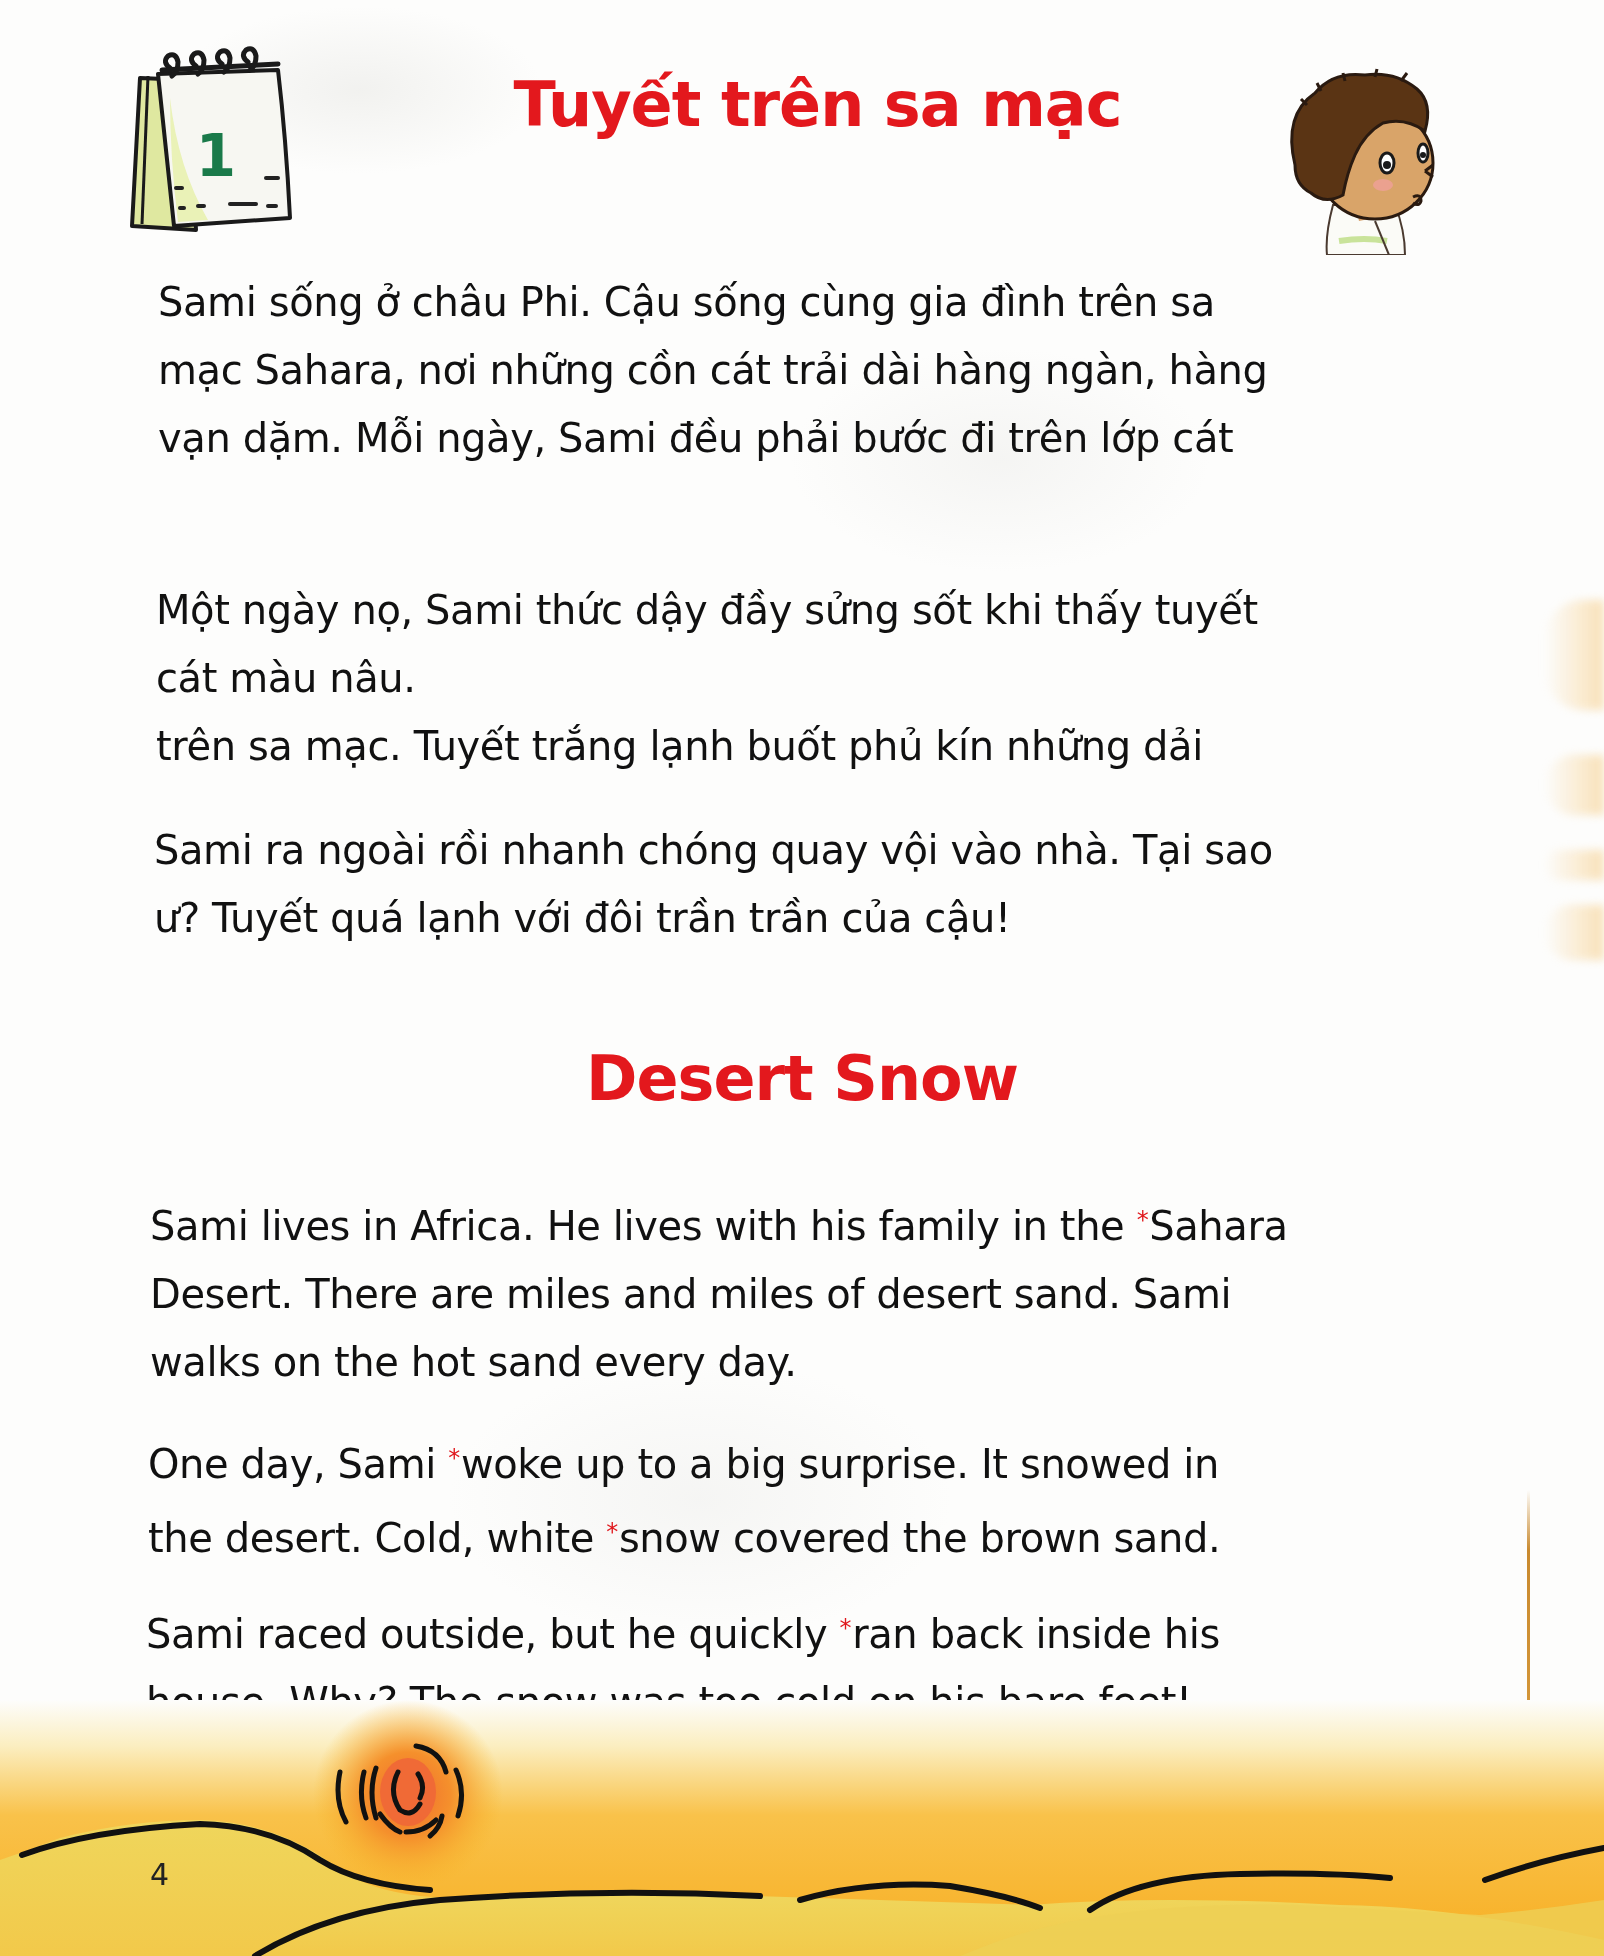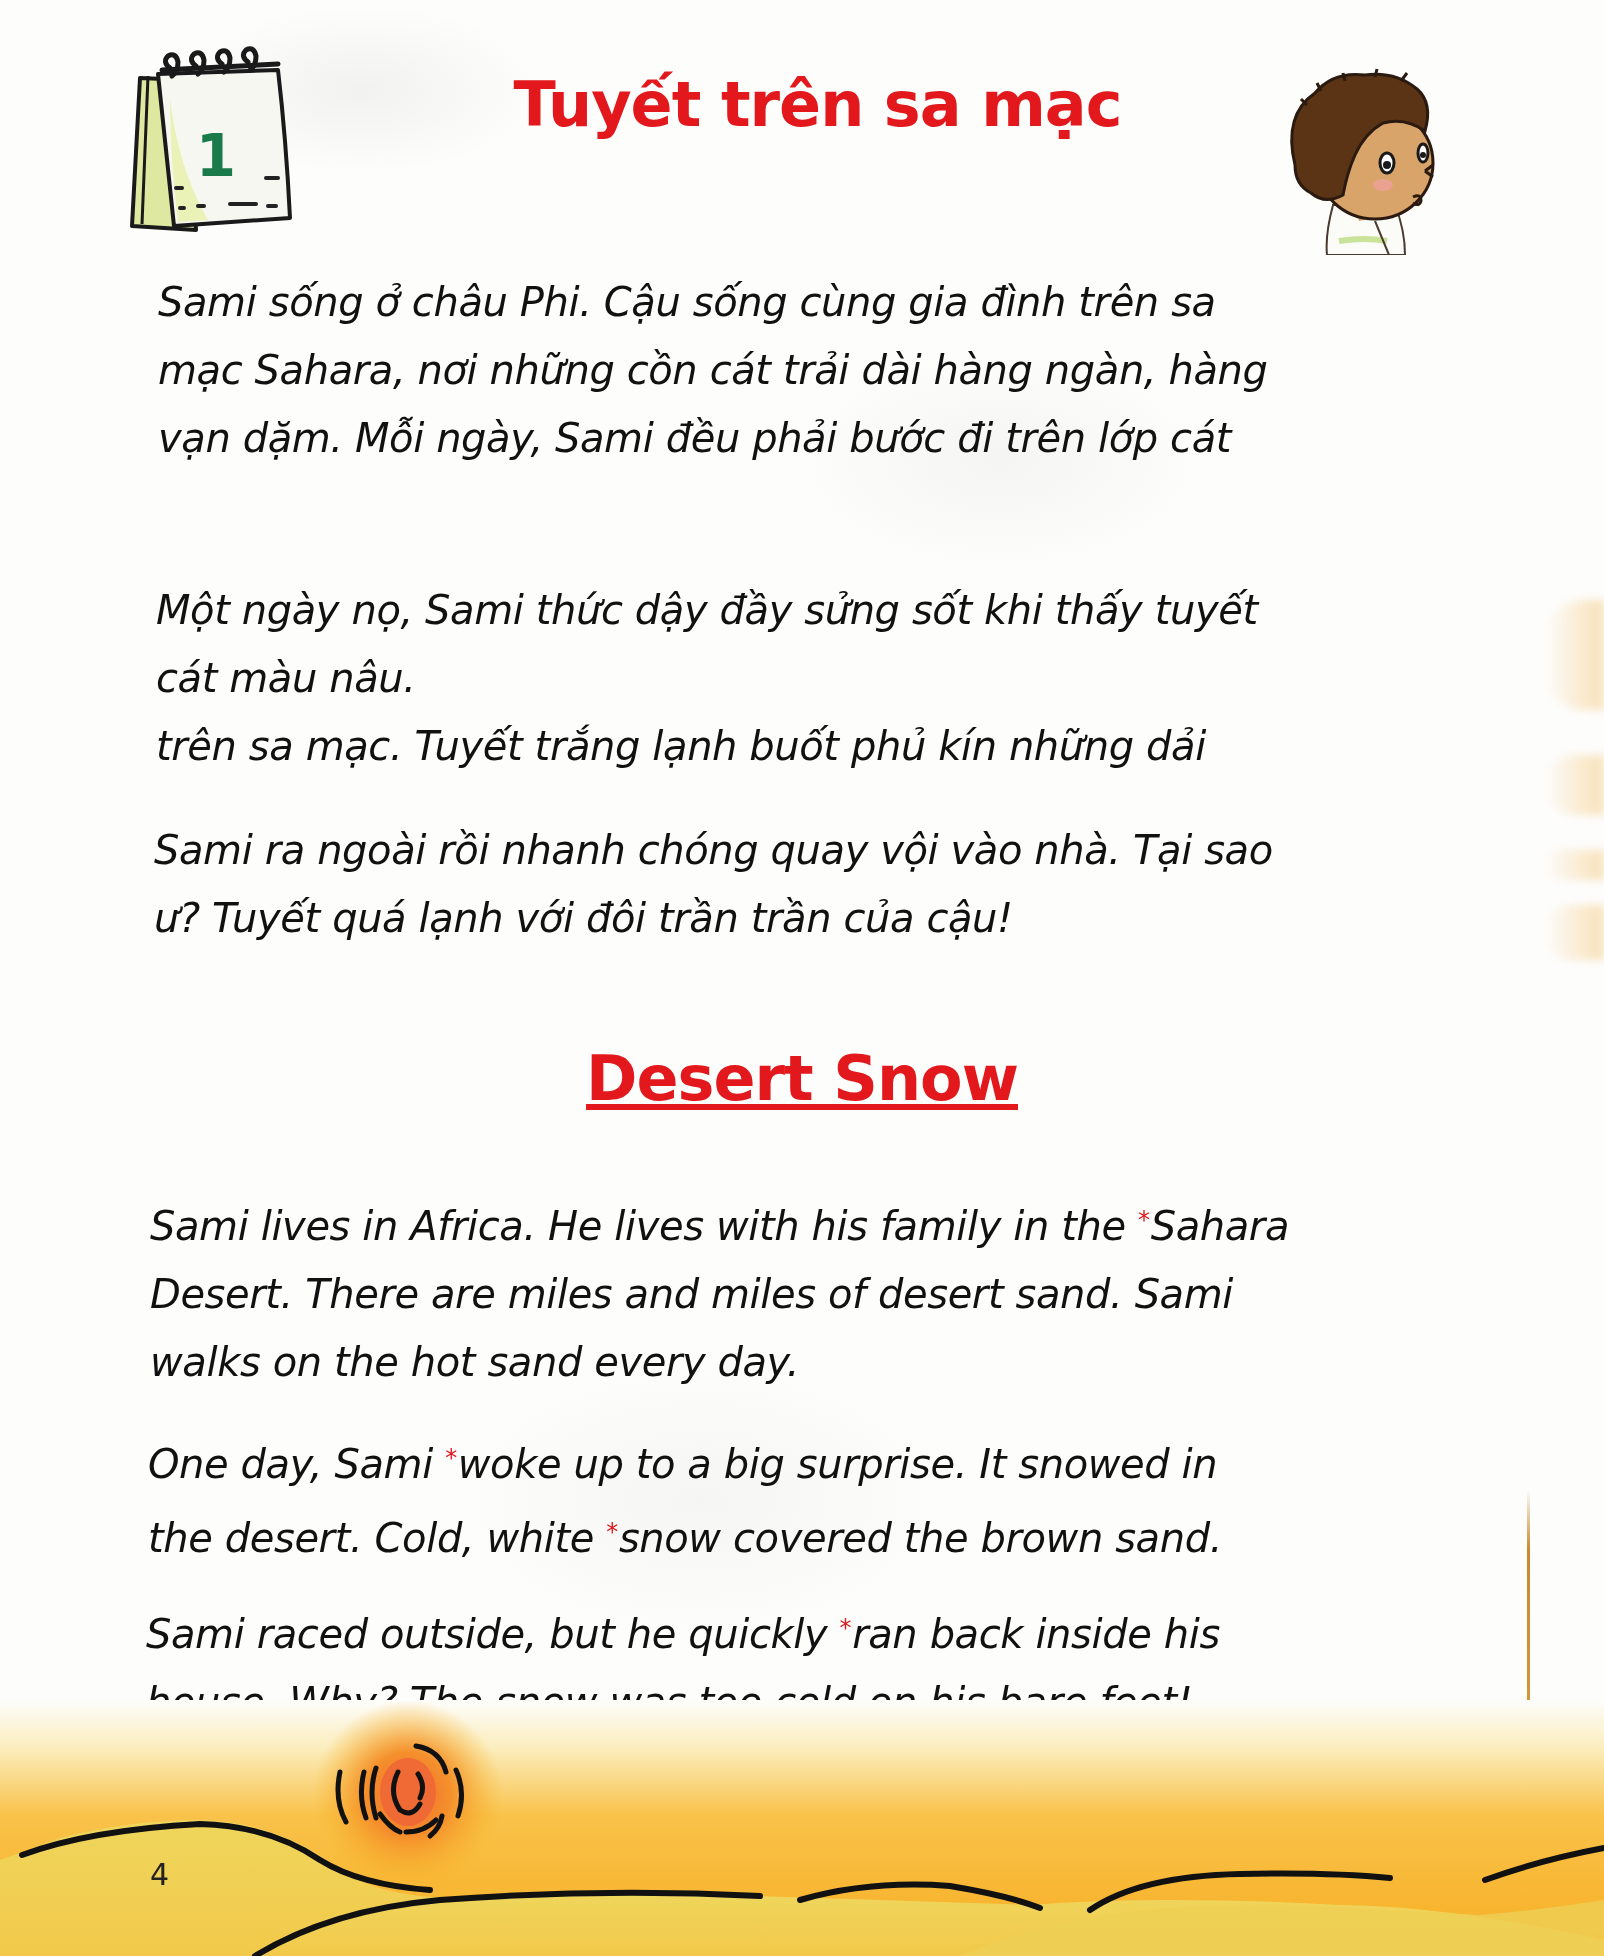--- a/index.html
+++ b/index.html
@@ -64,35 +64,33 @@
     }
     
     .para {
       position: absolute;
       font-family: "DejaVu Sans", sans-serif;
       color: #111;
       font-size: 40px;
       line-height: 68px;
       letter-spacing: -0.4px;
       white-space: normal;
-      font-style: italic;
     }
     .para .line { display: block; white-space: nowrap; }
     .title-en {
       position: absolute;
       left: 0;
       right: 0;
       top: 1042px;
       text-align: center;
       font-family: "DejaVu Sans", sans-serif;
       font-weight: bold;
       font-size: 62px;
       letter-spacing: -1px;
       color: #e3181d;
-      text-decoration: underline;
     }
     .star {
       color: #e0181d;
       font-size: 24px;
       vertical-align: 12px;
       margin-right: 1px;
     }
     
     .scene {
       position: absolute;

